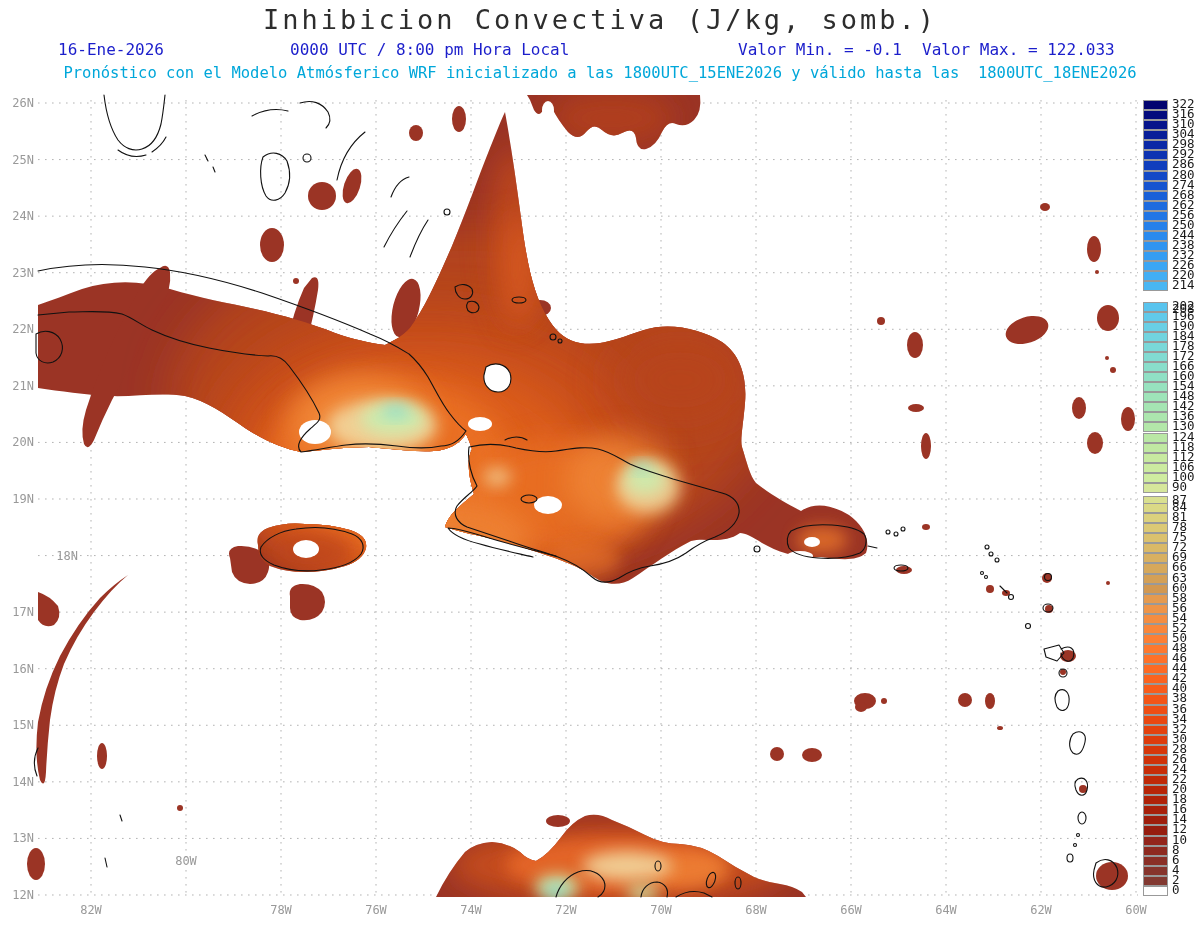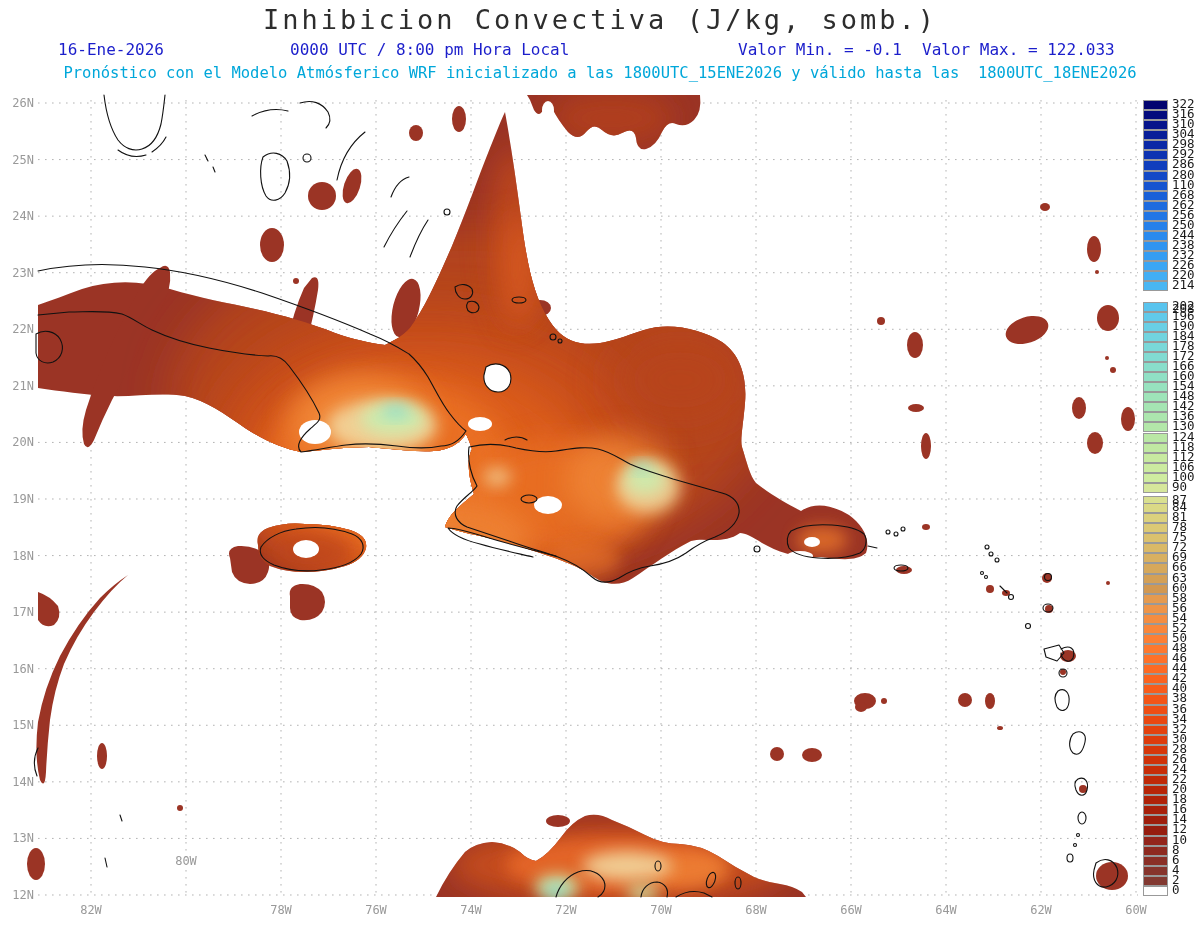--- a/index.html
+++ b/index.html
@@ -308,21 +308,21 @@
 
   <div id="lat-axis">
       <span class="axis-label lat-label" style="left: 0px; top: 96px;">26N</span>
       <span class="axis-label lat-label" style="left: 0px; top: 152.571px;">25N</span>
       <span class="axis-label lat-label" style="left: 0px; top: 209.142px;">24N</span>
       <span class="axis-label lat-label" style="left: 0px; top: 265.713px;">23N</span>
       <span class="axis-label lat-label" style="left: 0px; top: 322.284px;">22N</span>
       <span class="axis-label lat-label" style="left: 0px; top: 378.855px;">21N</span>
       <span class="axis-label lat-label" style="left: 0px; top: 435.426px;">20N</span>
       <span class="axis-label lat-label" style="left: 0px; top: 491.997px;">19N</span>
-      <span class="axis-label lat-label" style="left: 0px; top: 548.568px;">18N</span>
+      <span class="axis-label lat-label" style="left: 0px; top: 548.568px; padding-left: 44px;">18N</span>
       <span class="axis-label lat-label" style="left: 0px; top: 605.139px;">17N</span>
       <span class="axis-label lat-label" style="left: 0px; top: 661.71px;">16N</span>
       <span class="axis-label lat-label" style="left: 0px; top: 718.281px;">15N</span>
       <span class="axis-label lat-label" style="left: 0px; top: 774.852px;">14N</span>
       <span class="axis-label lat-label" style="left: 0px; top: 831.423px;">13N</span>
       <span class="axis-label lat-label" style="left: 0px; top: 887.994px;">12N</span>
     </div>
   <div id="lon-axis">
       <span class="axis-label lon-label" style="left: 71px; top: 903px;">82W</span>
       <span class="axis-label lon-label" style="left: 166px; top: 854px;">80W</span>
@@ -366,21 +366,21 @@
       <div class="cb-row" style="top: 60.4557px; height: 10.0759px;">
         <div class="cb-swatch" style="height: 10.0759px; background: rgb(16, 62, 189);"></div>
         <span class="cb-label">286</span>
       </div>
       <div class="cb-row" style="top: 70.5316px; height: 10.0759px;">
         <div class="cb-swatch" style="height: 10.0759px; background: rgb(19, 73, 199);"></div>
         <span class="cb-label">280</span>
       </div>
       <div class="cb-row" style="top: 80.6076px; height: 10.0759px;">
         <div class="cb-swatch" style="height: 10.0759px; background: rgb(22, 84, 208);"></div>
-        <span class="cb-label">110</span>
+        <span class="cb-label">274</span>
       </div>
       <div class="cb-row" style="top: 90.6835px; height: 10.0759px;">
         <div class="cb-swatch" style="height: 10.0759px; background: rgb(25, 96, 216);"></div>
         <span class="cb-label">268</span>
       </div>
       <div class="cb-row" style="top: 100.759px; height: 10.0759px;">
         <div class="cb-swatch" style="height: 10.0759px; background: rgb(29, 107, 223);"></div>
         <span class="cb-label">262</span>
       </div>
       <div class="cb-row" style="top: 110.835px; height: 10.0759px;">

